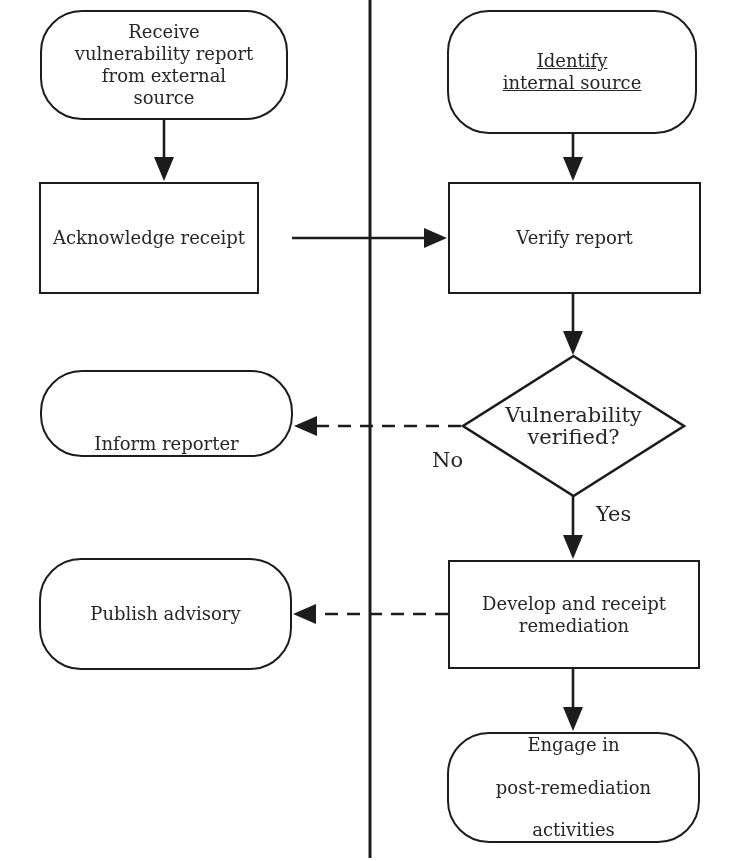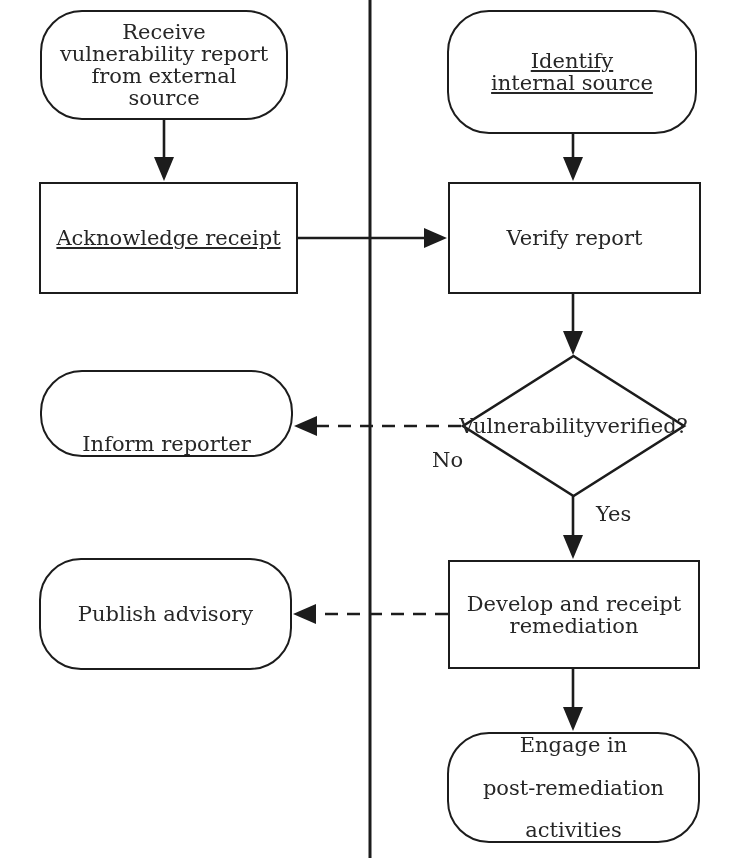--- a/index.html
+++ b/index.html
@@ -26,33 +26,33 @@
   .node {
     position: absolute;
     box-sizing: border-box;
     border: 2.5px solid #1c1c1c;
     background: #ffffff;
     display: flex;
     flex-direction: column;
     align-items: center;
     justify-content: center;
     text-align: center;
-    font-size: 21px;
+    font-size: 18px;
     line-height: 22px;
   }
   .node.terminator {
     border-radius: 42px;
   }
   .node.process {
     border-radius: 0;
   }
   .diamond-label {
     position: absolute;
     display: flex;
-    flex-direction: row;
+    flex-direction: column;
     align-items: center;
     justify-content: center;
     text-align: center;
     font-size: 21px;
     line-height: 22px;
   }
   .edge-label {
     position: absolute;
     font-size: 21px;
     line-height: 22px;
@@ -103,21 +103,21 @@
     <div class="ln">vulnerability report</div>
     <div class="ln">from external</div>
     <div class="ln">source</div>
   </div>
 
   <div class="node terminator" style="left:447px; top:10px; width:250px; height:124px;text-decoration:underline;">
     <div class="ln">Identify</div>
     <div class="ln">internal source</div>
   </div>
 
-  <div class="node process" style="left:39px; top:182px; width:259px; height:112px;text-decoration:underline;">
+  <div class="node process" style="left:39px; top:182px; width:220px; height:112px;">
     <div class="ln">Acknowledge receipt</div>
   </div>
 
   <div class="node process" style="left:448px; top:182px; width:253px; height:112px;">
     <div class="ln">Verify report</div>
   </div>
 
   <div class="diamond-label" style="left:463px; top:404px; width:221px; height:44px;">
     <div class="ln">Vulnerability</div>
     <div class="ln">verified?</div>

